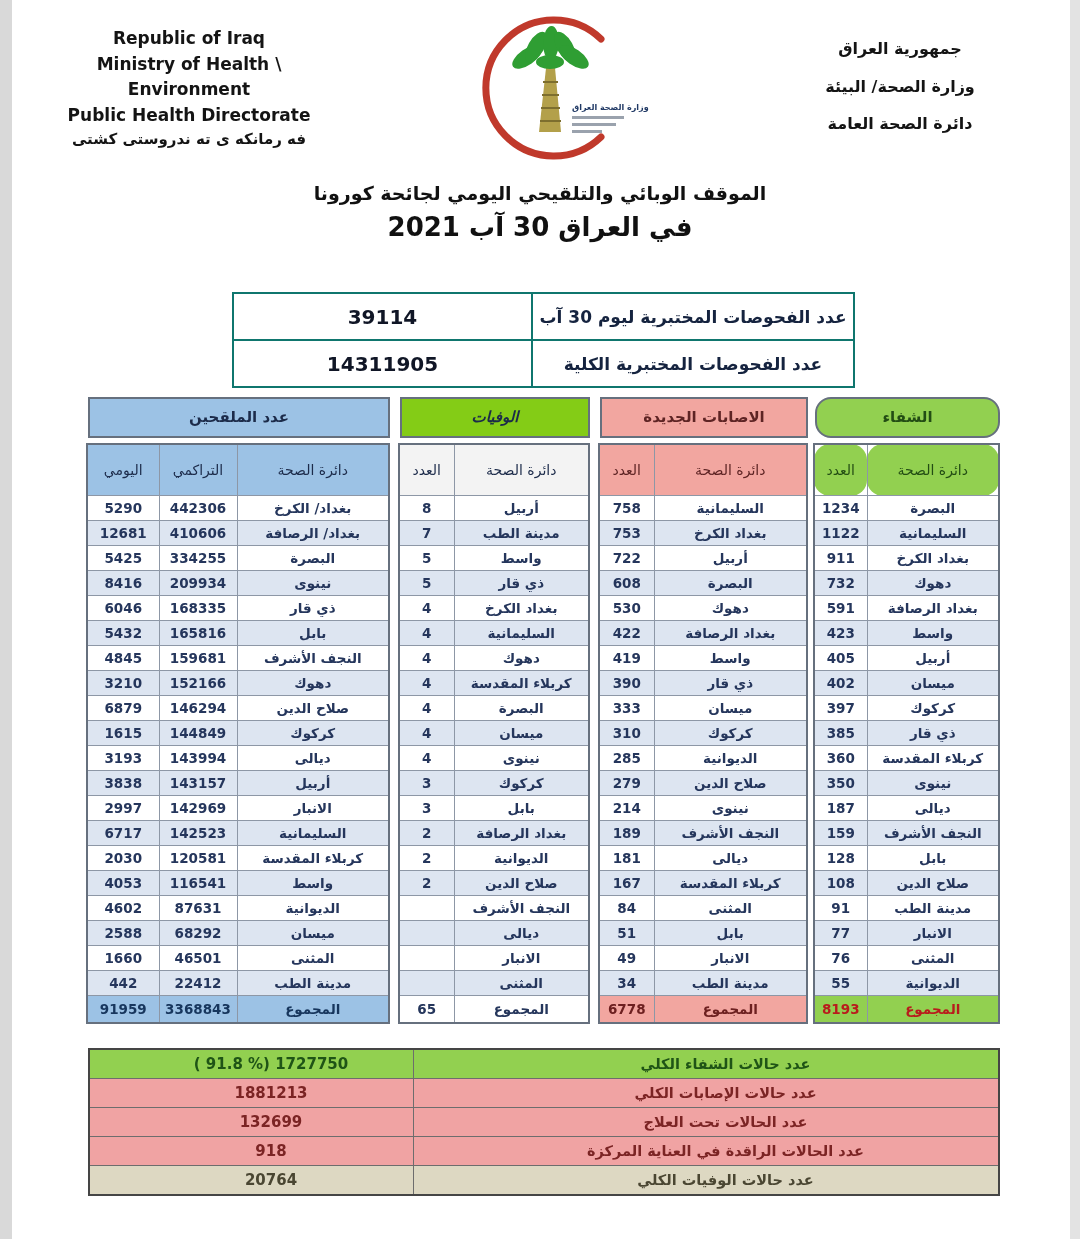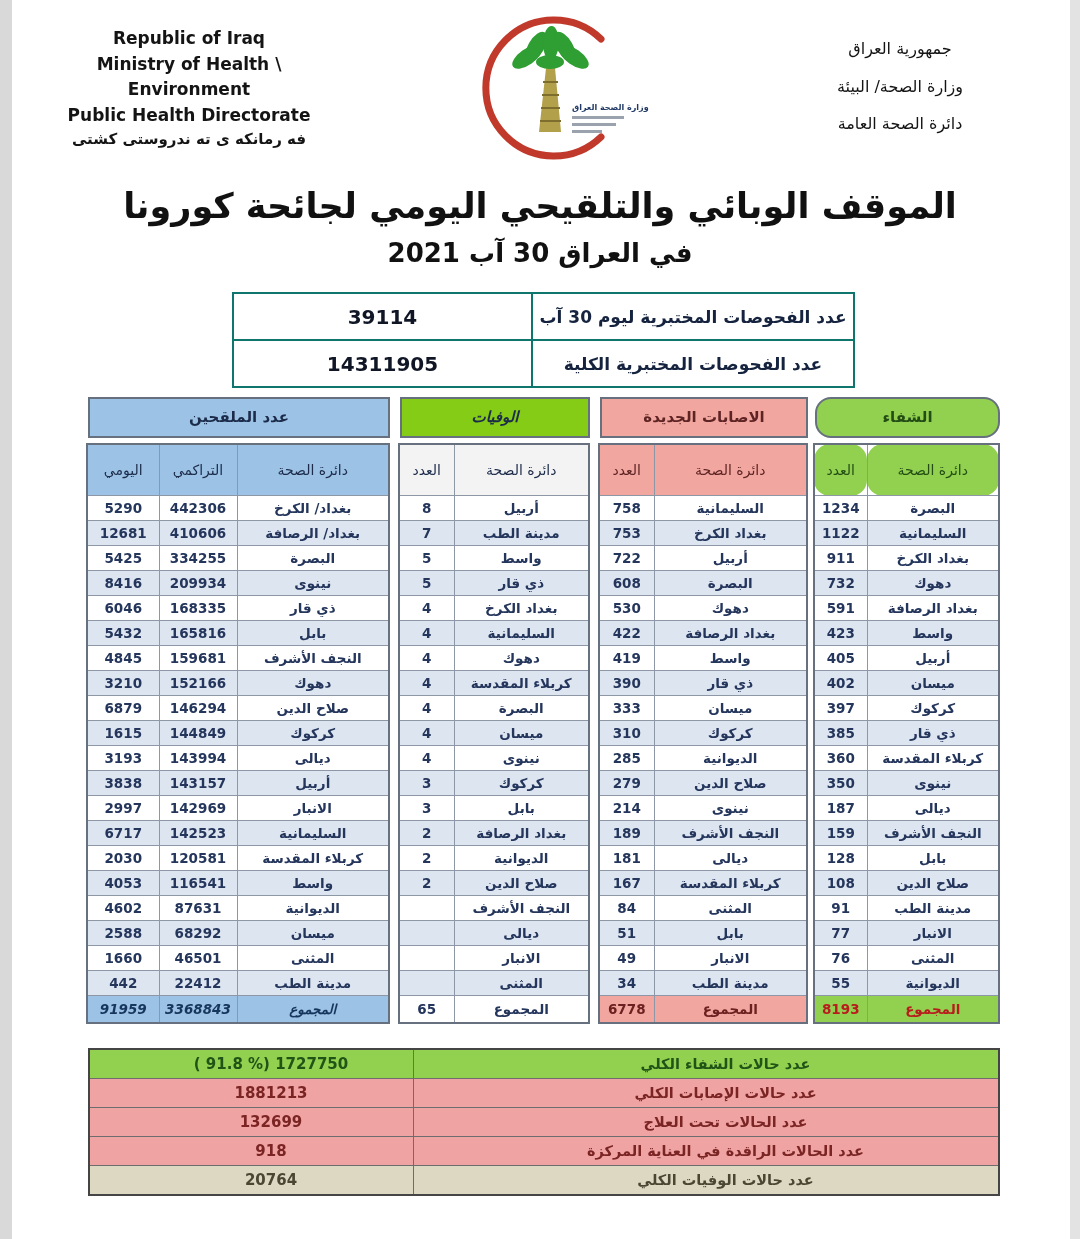--- a/index.html
+++ b/index.html
@@ -9,27 +9,27 @@
   }
   .edge{position:absolute;top:0;bottom:0;background:#d9d9d9;}
   .edge.left{left:0;width:12px;}
   .edge.right{right:0;width:10px;background:#e3e3e3;}
 
   
   .hdr-left{position:absolute;left:38px;top:26px;width:302px;text-align:center;
     font-weight:bold;font-size:17px;line-height:1.5;color:#141414;}
   .hdr-left .ku{font-size:15px;direction:rtl;}
   .hdr-right{position:absolute;left:780px;top:30px;width:240px;text-align:center;
-    font-weight:normal;font-size:16px;line-height:2.35;color:#141414;direction:rtl;}
+    font-weight:bold;font-size:16px;line-height:2.35;color:#141414;direction:rtl;}
   .logo{position:absolute;left:448px;top:10px;}
 
   
   .main-title{position:absolute;left:40px;top:178px;width:1000px;text-align:center;
     direction:rtl;font-weight:bold;color:#111;}
-  .main-title .l1{font-size:35px;line-height:1.6;text-align:center;}
+  .main-title .l1{font-size:19px;line-height:1.6;text-align:center;}
   .main-title .l2{font-size:26px;line-height:1.5;}
 
   
   .lab{position:absolute;left:232px;top:292px;width:623px;border-collapse:collapse;
     table-layout:fixed;direction:rtl;}
   .lab td{border:2px solid #0f766e;height:43px;text-align:center;font-weight:bold;}
   .lab .lbl{font-size:17px;color:#15233f;width:318px;text-align:center;}
   .lab .val{font-size:20px;color:#101626;direction:ltr;}
 
   
@@ -39,21 +39,21 @@
   .gtable table{width:100%;border-collapse:collapse;table-layout:fixed;margin-top:5px;}
   .gtable th,.gtable td{border:1px solid #8d97a6;padding:0 2px;text-align:center;
     overflow:hidden;white-space:nowrap;}
   .gtable table{border:2px solid #66707e;}
   .gtable th{height:50px;font-size:14px;font-weight:normal;color:#1c2b4a;}
   .gtable td{height:24px;font-size:13.5px;font-weight:bold;color:#25365c;}
   .gtable tbody tr:nth-child(even){background:#dde5f1;}
   .gtable tfoot td{height:26px;}
 
   .blue .ttl,.blue thead tr,.blue tfoot tr{background:#9cc2e5;}
-  .blue tfoot td{color:#17365d;font-style:italic;}
+  .blue tfoot td{color:#17365d;}
   .gray .ttl{background:#84cc16;font-style:italic;}
   .gray thead tr{background:#f3f3f3;}
   .gray tfoot tr{background:#ffffff;color:#222;}
   .pink .ttl,.pink thead tr,.pink tfoot tr{background:#f2a6a0;}
   .pink .ttl,.pink th{color:#5e2424;}
   .pink tfoot td{color:#6d2020;}
   .green .ttl,.green thead tr,.green tfoot tr{background:#92d050;}
   .green .ttl,.green th{color:#234d14;border-radius:16px;}
   .green tfoot td{color:#b91c1c;}
 

